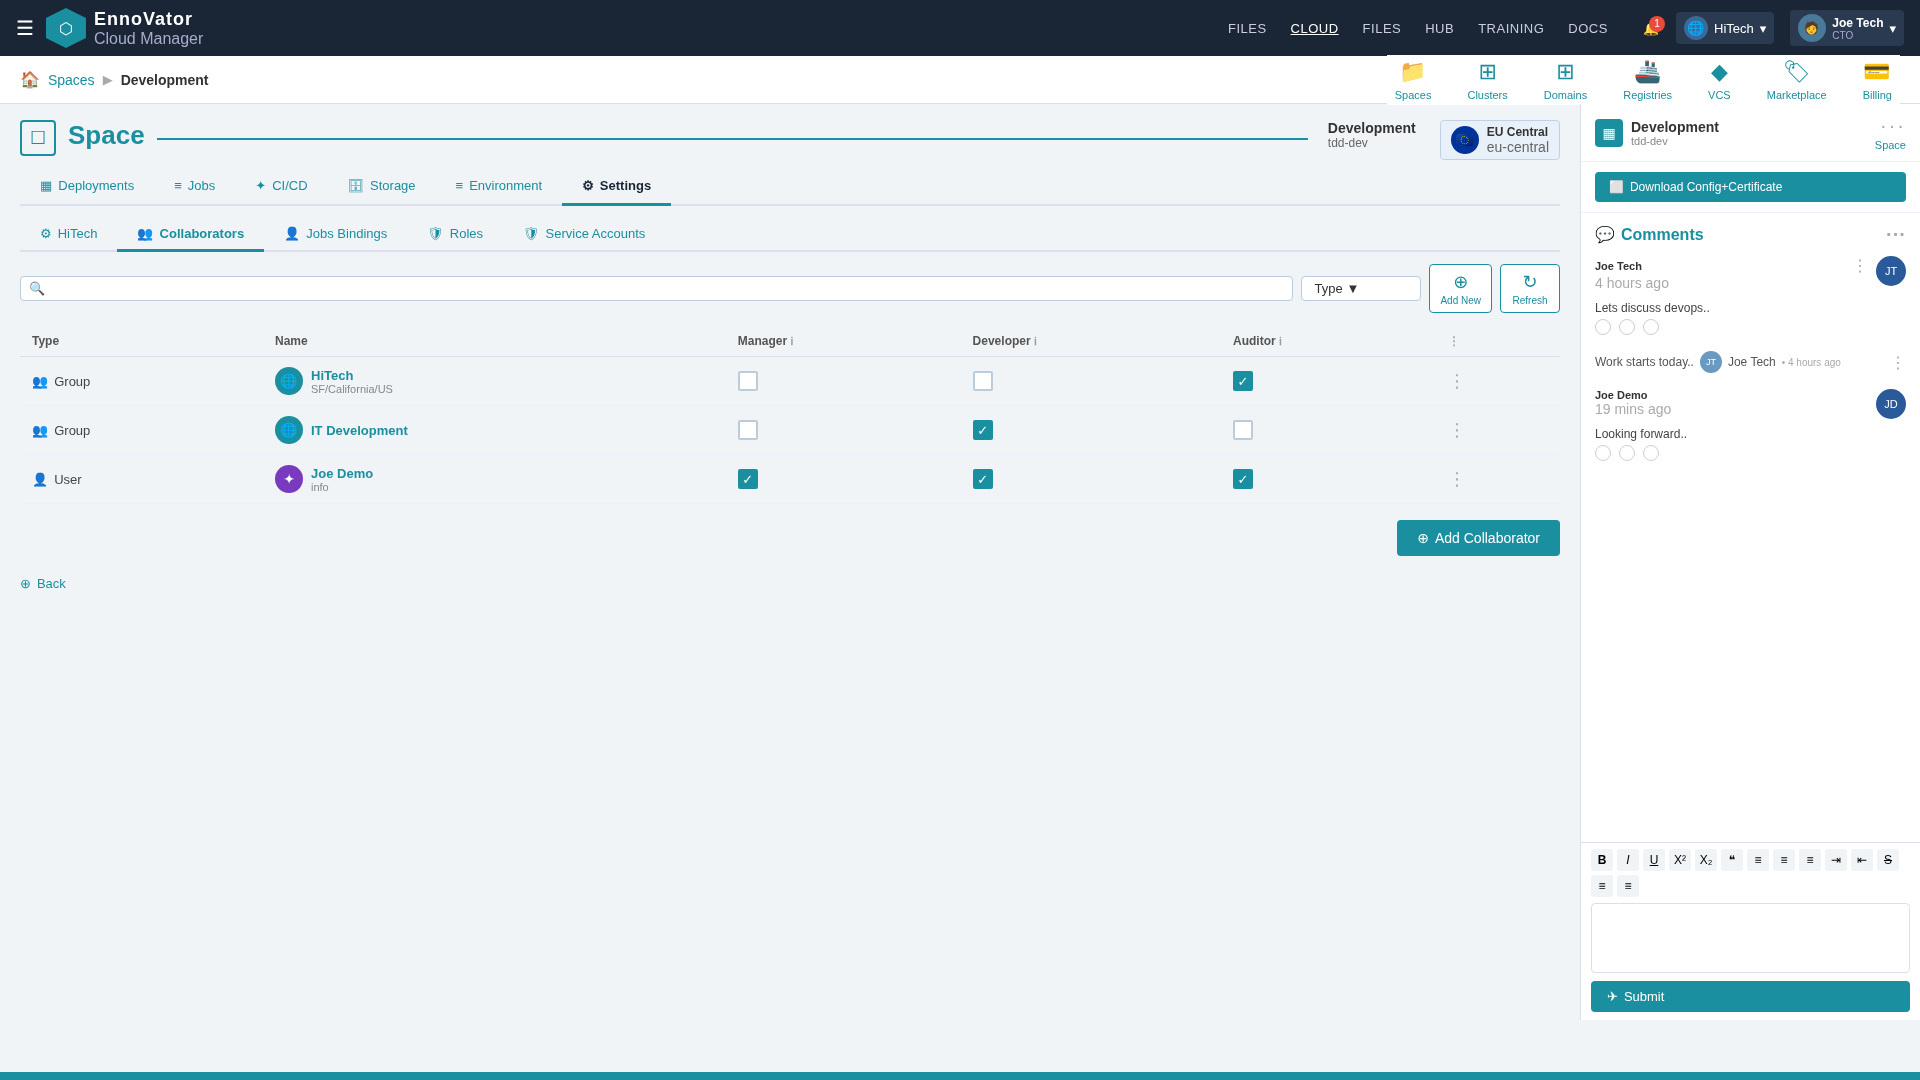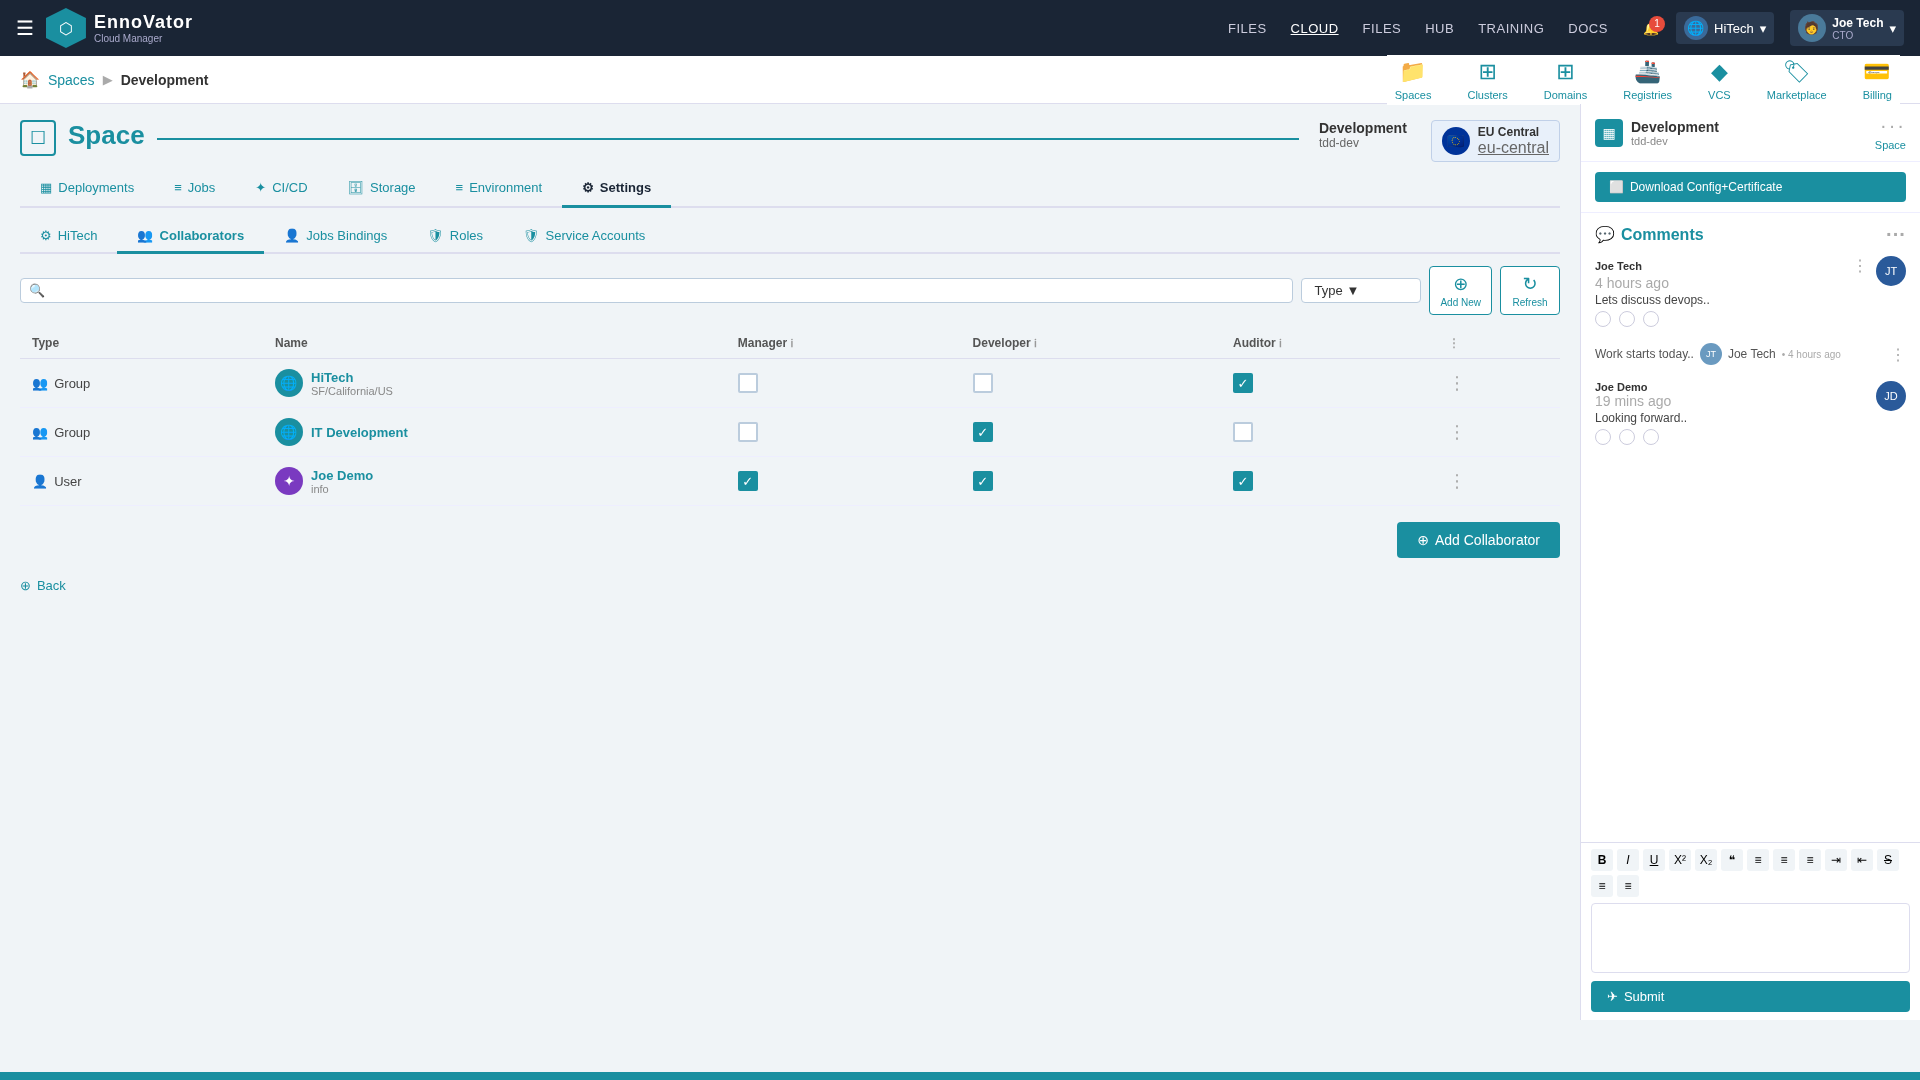--- a/index.html
+++ b/index.html
@@ -19,21 +19,21 @@
     .top-nav .logo-area { display: flex; align-items: center; gap: 8px; }
     .top-nav .logo-hex {
       width: 40px; height: 40px;
       background: #1a8fa0;
       clip-path: polygon(50% 0%, 100% 25%, 100% 75%, 50% 100%, 0% 75%, 0% 25%);
       display: flex; align-items: center; justify-content: center;
       font-size: 16px; color: #fff;
     }
     .top-nav .brand { display: flex; flex-direction: column; }
     .top-nav .brand-name { font-size: 18px; font-weight: bold; color: #fff; letter-spacing: 1px; }
-    .top-nav .brand-sub { font-size: 10px; color: #aac; }
+    .top-nav .brand-sub { font-size: 16px; color: #aac; }
     .top-nav .nav-links { display: flex; gap: 24px; margin-left: auto; }
     .top-nav .nav-links a { color: #ccd; text-decoration: none; font-size: 13px; letter-spacing: 0.5px; }
     .top-nav .nav-links a.active { color: #fff; text-decoration: underline; }
     .top-nav .nav-right { display: flex; align-items: center; gap: 16px; margin-left: 24px; }
     .bell-btn { position: relative; cursor: pointer; }
     .bell-badge {
       position: absolute; top: -5px; right: -5px;
       background: #e74c3c; color: #fff; border-radius: 50%;
       width: 16px; height: 16px; font-size: 10px;
       display: flex; align-items: center; justify-content: center;
@@ -113,21 +113,21 @@
       display: flex; align-items: center; gap: 8px;
       background: #e8f0fa; border: 1px solid #c0d0e8; border-radius: 4px;
       padding: 4px 10px; margin-left: auto;
     }
     .eu-flag {
       width: 28px; height: 28px; border-radius: 50%;
       background: #003399; display: flex; align-items: center; justify-content: center;
       font-size: 14px;
     }
     .region-label { font-weight: bold; font-size: 12px; color: #333; }
-    .region-sub { font-size: 16px; color: #666; text-decoration: underline; }
+    .region-sub { font-size: 14px; color: #666; }
 
     
     .tabs-bar {
       display: flex; gap: 0; border-bottom: 2px solid #dde; margin-bottom: 12px;
     }
     .tab-item {
       display: flex; align-items: center; gap: 6px;
       padding: 10px 20px; cursor: pointer; color: #1a8fa0; font-size: 13px;
       border-bottom: 3px solid transparent; margin-bottom: -2px;
     }
@@ -235,21 +235,21 @@
     .rp-comments-dots { color: #aaa; cursor: pointer; font-size: 20px; margin-left: auto; }
 
     .comments-area { flex: 1; overflow-y: auto; padding: 0 14px; }
     .comment-item { margin-bottom: 12px; }
     .comment-bubble-right { display: flex; align-items: flex-start; gap: 8px; flex-direction: row-reverse; }
     .comment-avatar { width: 30px; height: 30px; border-radius: 50%; background: #1a8fa0; display: flex; align-items: center; justify-content: center; color: #fff; font-size: 11px; flex-shrink: 0; }
     .comment-bubble-right .comment-avatar { background: #2a5a9a; }
     .comment-text-area { flex: 1; }
     .comment-author { font-size: 11px; font-weight: bold; color: #333; }
     .comment-time { font-size: 14px; color: #aaa; }
-    .comment-text { font-size: 12px; color: #444; margin-top: 2px; }
+    .comment-text { font-size: 12px; color: #444; margin-top: 10px; }
     .comment-actions { display: flex; gap: 8px; margin-top: 4px; }
     .comment-action { width: 16px; height: 16px; border-radius: 50%; border: 1px solid #ccd; cursor: pointer; background: #fff; }
     .comment-dots { color: #aaa; cursor: pointer; font-size: 16px; }
     .system-comment { font-size: 12px; color: #555; display: flex; align-items: center; gap: 6px; padding: 4px 0; }
     .system-avatar { width: 22px; height: 22px; border-radius: 50%; background: #6a9ac0; display: flex; align-items: center; justify-content: center; color: #fff; font-size: 9px; }
 
     
     .rte-bar {
       display: flex; align-items: center; gap: 4px;
       padding: 6px 10px; border-top: 1px solid #dde; flex-wrap: wrap;

